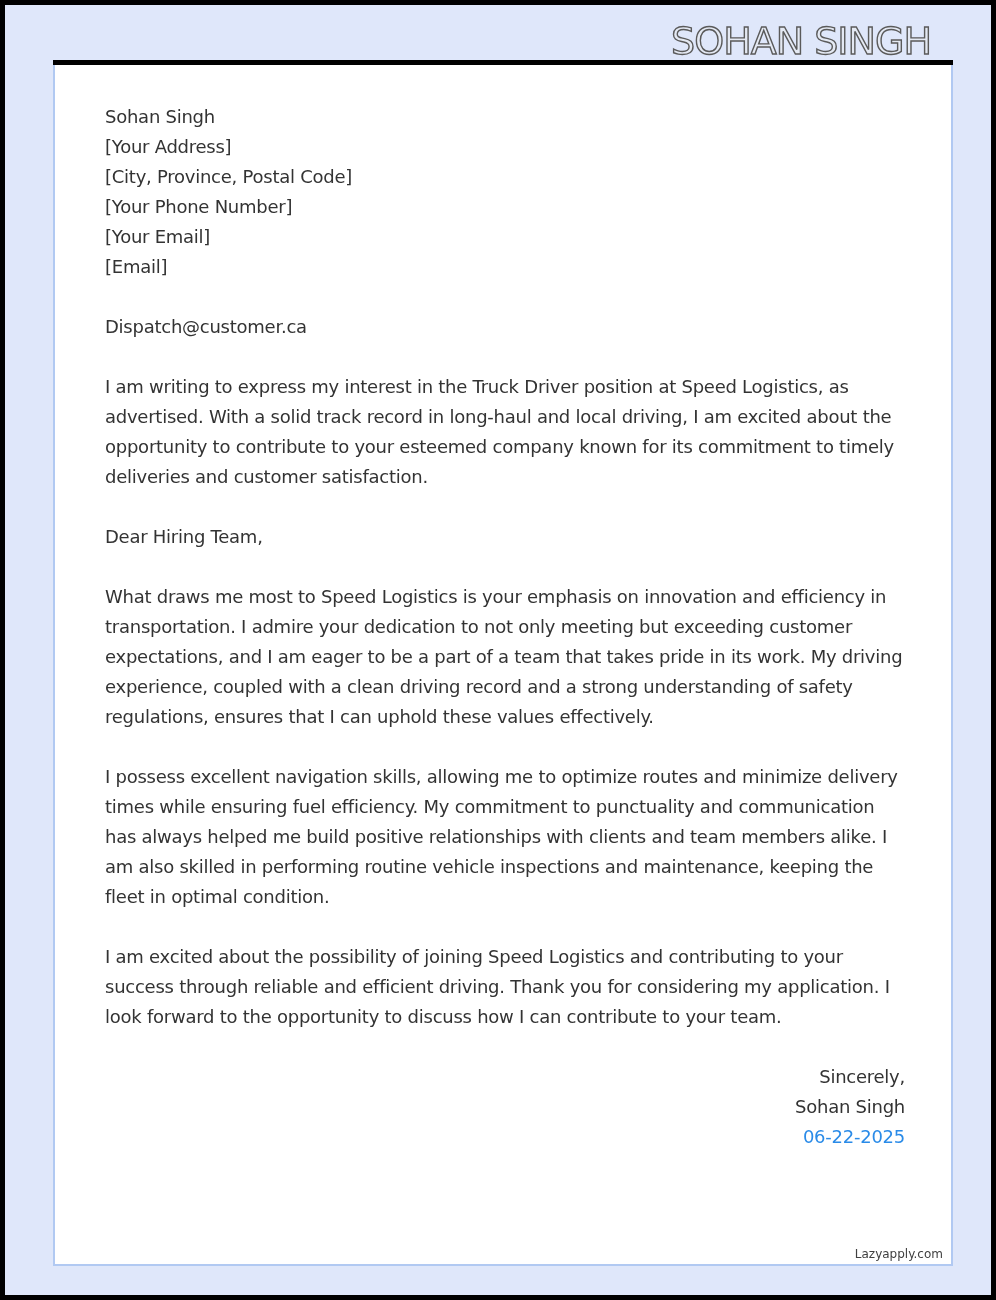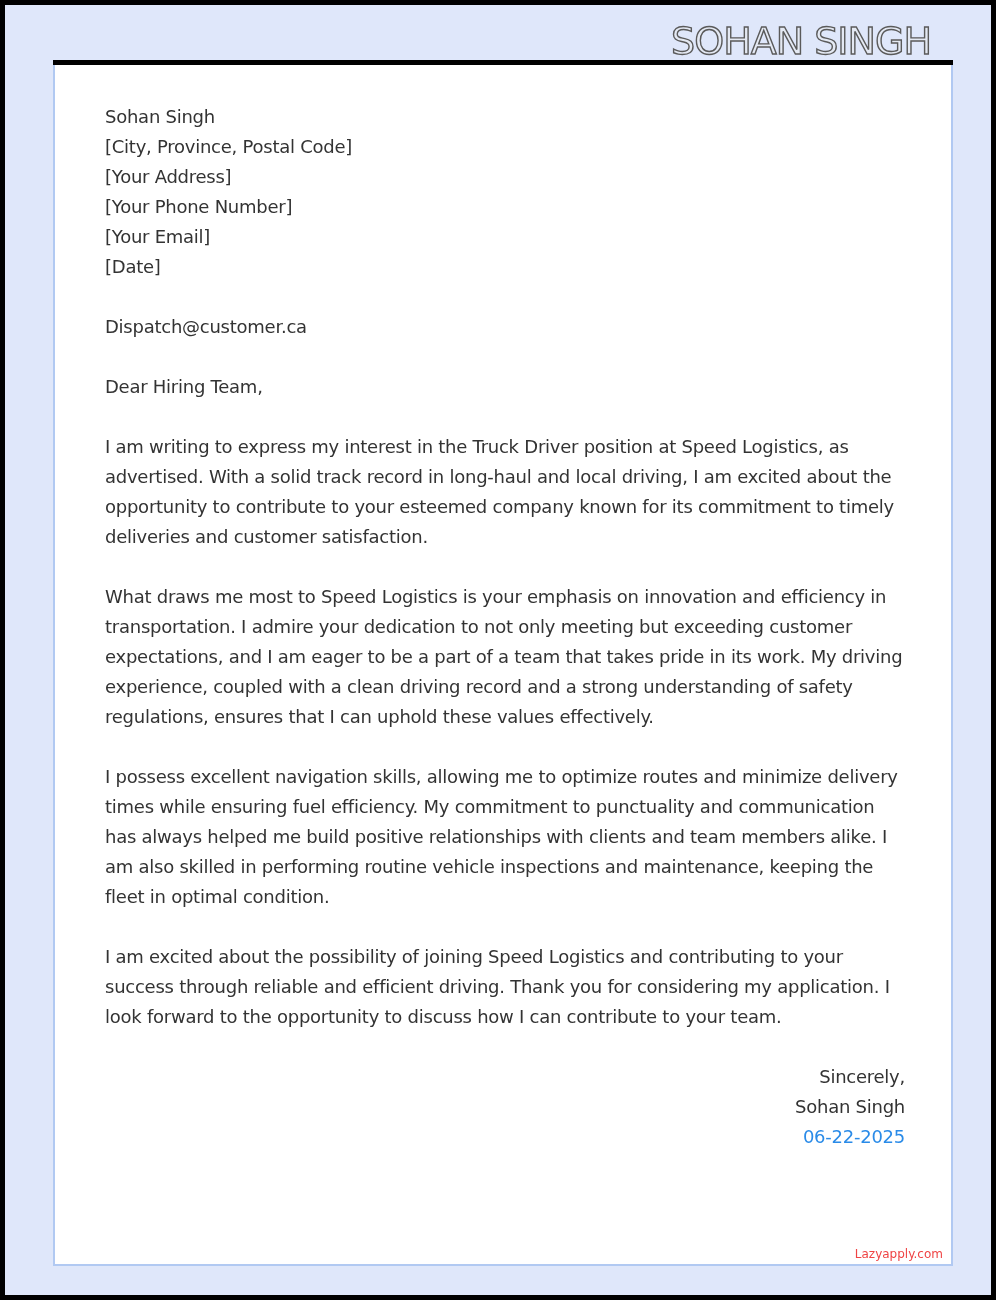--- a/index.html
+++ b/index.html
@@ -78,47 +78,47 @@
     .date {
       display: block;
       color: #2a8be8;
     }
     .watermark {
       position: absolute;
       right: 8px;
       bottom: 2px;
       font-size: 12px;
       line-height: 16px;
-      color: #ef4444;
+      color: #404040;
       margin-left: 10px;
     }
   </style>
 </head>
 <body>
 
 <div class="frame">
   <h1 class="title">SOHAN SINGH</h1>
   <div class="top-bar"></div>
 
   <div class="page">
     <div class="content">
       <p>
         <span class="line">Sohan Singh</span>
+        <span class="line">[Your Address]</span>
         <span class="line">[City, Province, Postal Code]</span>
-        <span class="line">[Your Address]</span>
         <span class="line">[Your Phone Number]</span>
         <span class="line">[Your Email]</span>
-        <span class="line">[Date]</span>
+        <span class="line">[Email]</span>
       </p>
 
       <p>Dispatch@customer.ca</p>
 
+      <p>I am writing to express my interest in the Truck Driver position at Speed Logistics, as advertised. With a solid track record in long-haul and local driving, I am excited about the opportunity to contribute to your esteemed company known for its commitment to timely deliveries and customer satisfaction.</p>
+
       <p>Dear Hiring Team,</p>
-
-      <p>I am writing to express my interest in the Truck Driver position at Speed Logistics, as advertised. With a solid track record in long-haul and local driving, I am excited about the opportunity to contribute to your esteemed company known for its commitment to timely deliveries and customer satisfaction.</p>
       <p>What draws me most to Speed Logistics is your emphasis on innovation and efficiency in transportation. I admire your dedication to not only meeting but exceeding customer expectations, and I am eager to be a part of a team that takes pride in its work. My driving experience, coupled with a clean driving record and a strong understanding of safety regulations, ensures that I can uphold these values effectively.</p>
       <p>I possess excellent navigation skills, allowing me to optimize routes and minimize delivery times while ensuring fuel efficiency. My commitment to punctuality and communication has always helped me build positive relationships with clients and team members alike. I am also skilled in performing routine vehicle inspections and maintenance, keeping the fleet in optimal condition.</p>
       <p>I am excited about the possibility of joining Speed Logistics and contributing to your success through reliable and efficient driving. Thank you for considering my application. I look forward to the opportunity to discuss how I can contribute to your team.</p>
 
       <div class="signature">
         <span class="line">Sincerely,</span>
         <span class="line">Sohan Singh</span>
         <span class="date">06-22-2025</span>
       </div>
     </div>

